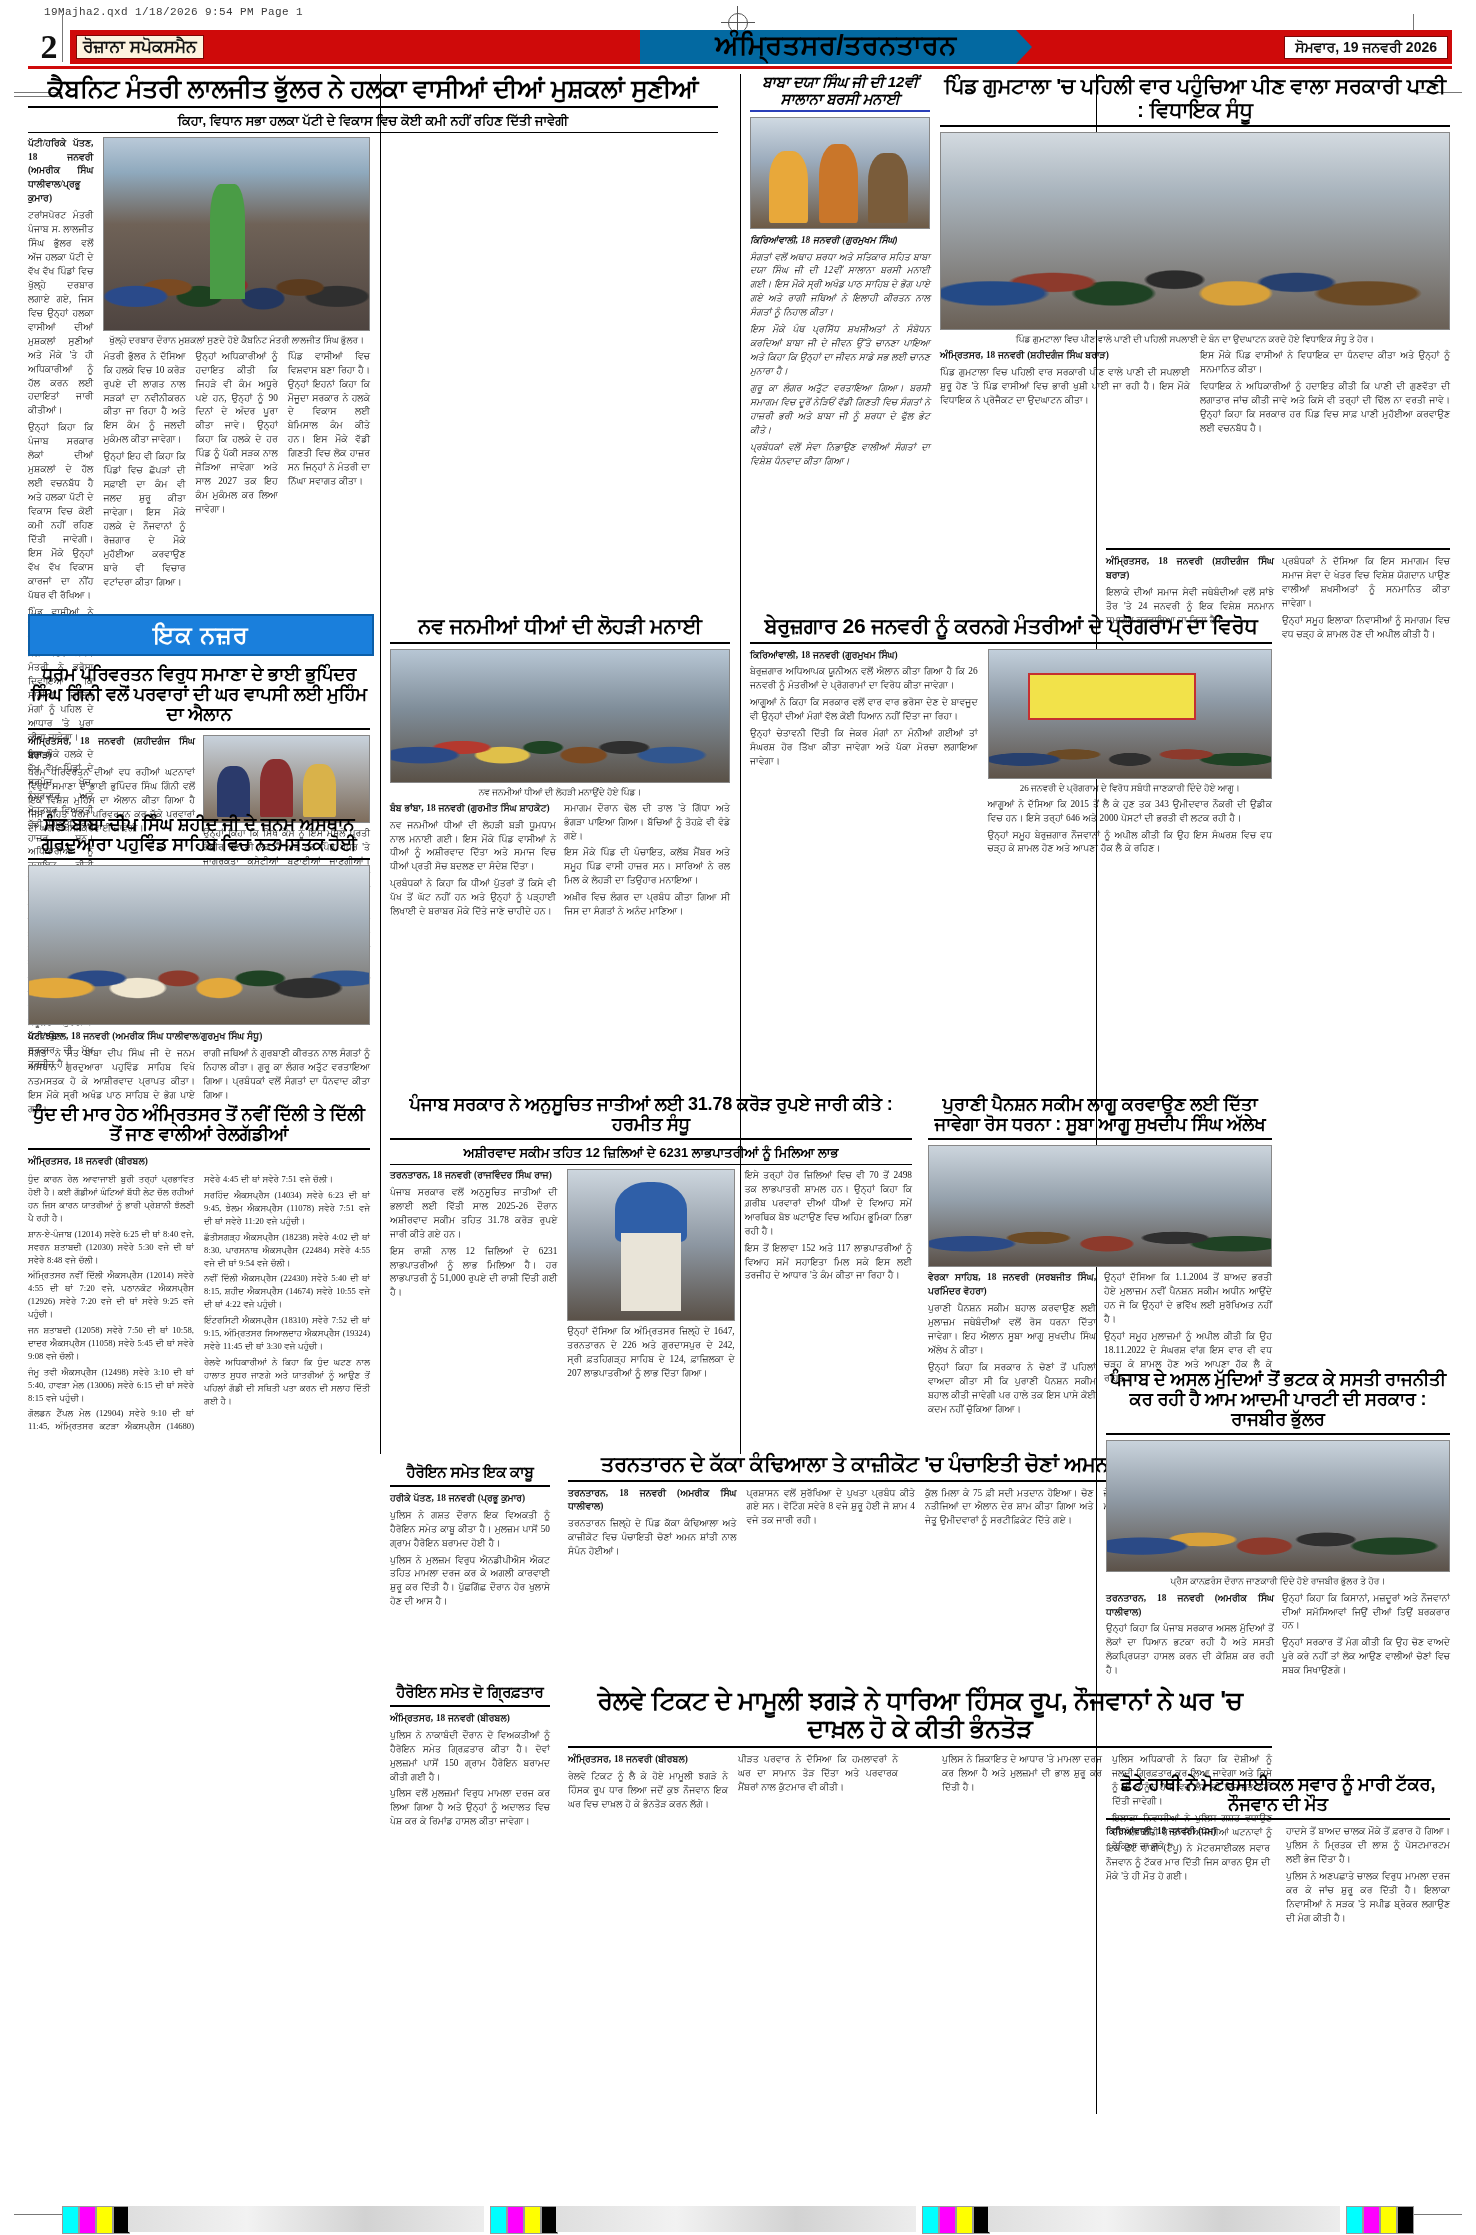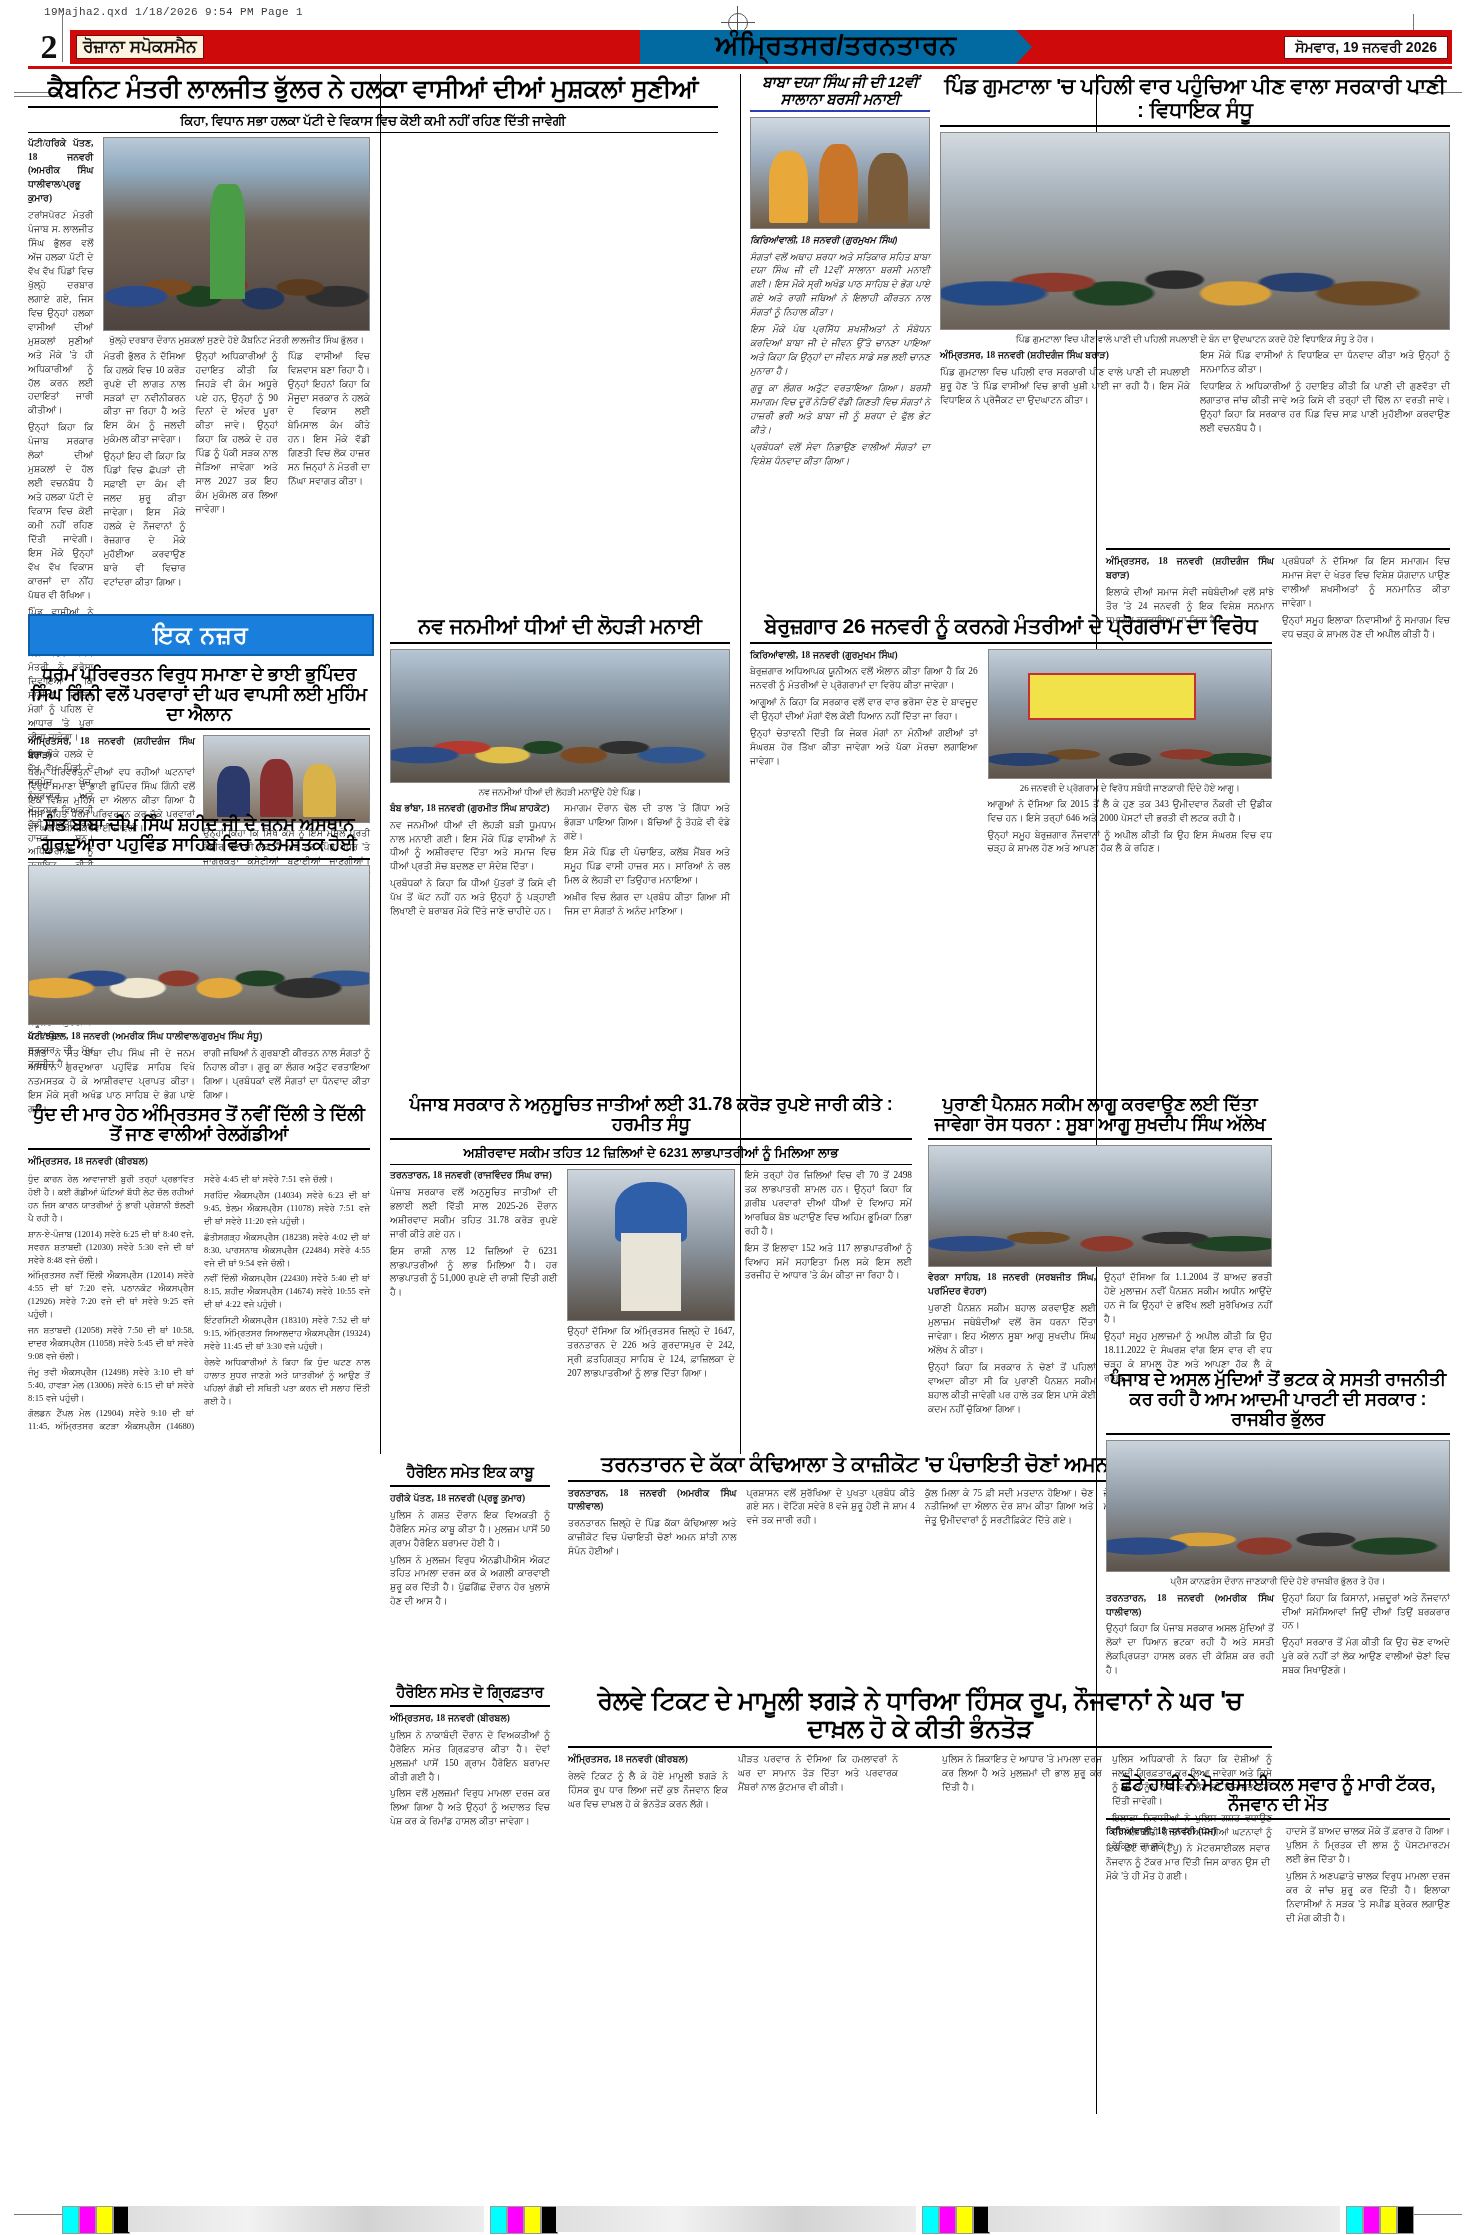--- a/index.html
+++ b/index.html
@@ -96,21 +96,21 @@
 
   <div class="content">
 
     <div class="vrule" style="left:352px;top:0;height:1380px;"></div>
     <div class="vrule" style="left:712px;top:0;height:1380px;"></div>
     <div class="vrule" style="left:1068px;top:0;height:2040px;"></div>
 
     <div class="col" style="left:0;width:342px;">
       <div class="hl hl-xl" style="width:690px;">ਕੈਬਨਿਟ ਮੰਤਰੀ ਲਾਲਜੀਤ ਭੁੱਲਰ ਨੇ ਹਲਕਾ ਵਾਸੀਆਂ ਦੀਆਂ ਮੁਸ਼ਕਲਾਂ ਸੁਣੀਆਂ</div>
       <div class="rule-blk" style="width:690px;"></div>
-      <div class="subhl" style="width:690px;font-family:Liberation Serif, serif;">ਕਿਹਾ, ਵਿਧਾਨ ਸਭਾ ਹਲਕਾ ਪੱਟੀ ਦੇ ਵਿਕਾਸ ਵਿਚ ਕੋਈ ਕਮੀ ਨਹੀਂ ਰਹਿਣ ਦਿੱਤੀ ਜਾਵੇਗੀ</div>
+      <div class="subhl" style="width:690px;">ਕਿਹਾ, ਵਿਧਾਨ ਸਭਾ ਹਲਕਾ ਪੱਟੀ ਦੇ ਵਿਕਾਸ ਵਿਚ ਕੋਈ ਕਮੀ ਨਹੀਂ ਰਹਿਣ ਦਿੱਤੀ ਜਾਵੇਗੀ</div>
       <div class="rule-thin" style="width:690px;"></div>
 
       <div style="display:flex;gap:10px;margin-top:4px;">
         <div style="width:134px;">
           <div class="body-txt lead">ਪੱਟੀ/ਹਰਿਕੇ ਪੱਤਣ, 18 ਜਨਵਰੀ (ਅਮਰੀਕ ਸਿੰਘ ਧਾਲੀਵਾਲ/ਪ੍ਰਭੂ ਕੁਮਾਰ)</div>
           <div class="body-txt" style="margin-top:3px;">ਟਰਾਂਸਪੋਰਟ ਮੰਤਰੀ ਪੰਜਾਬ ਸ. ਲਾਲਜੀਤ ਸਿੰਘ ਭੁੱਲਰ ਵਲੋਂ ਅੱਜ ਹਲਕਾ ਪੱਟੀ ਦੇ ਵੱਖ ਵੱਖ ਪਿੰਡਾਂ ਵਿਚ ਖੁੱਲ੍ਹੇ ਦਰਬਾਰ ਲਗਾਏ ਗਏ, ਜਿਸ ਵਿਚ ਉਨ੍ਹਾਂ ਹਲਕਾ ਵਾਸੀਆਂ ਦੀਆਂ ਮੁਸ਼ਕਲਾਂ ਸੁਣੀਆਂ ਅਤੇ ਮੌਕੇ 'ਤੇ ਹੀ ਅਧਿਕਾਰੀਆਂ ਨੂੰ ਹੱਲ ਕਰਨ ਲਈ ਹਦਾਇਤਾਂ ਜਾਰੀ ਕੀਤੀਆਂ।</div>
           <div class="body-txt" style="margin-top:3px;">ਉਨ੍ਹਾਂ ਕਿਹਾ ਕਿ ਪੰਜਾਬ ਸਰਕਾਰ ਲੋਕਾਂ ਦੀਆਂ ਮੁਸ਼ਕਲਾਂ ਦੇ ਹੱਲ ਲਈ ਵਚਨਬੱਧ ਹੈ ਅਤੇ ਹਲਕਾ ਪੱਟੀ ਦੇ ਵਿਕਾਸ ਵਿਚ ਕੋਈ ਕਮੀ ਨਹੀਂ ਰਹਿਣ ਦਿੱਤੀ ਜਾਵੇਗੀ। ਇਸ ਮੌਕੇ ਉਨ੍ਹਾਂ ਵੱਖ ਵੱਖ ਵਿਕਾਸ ਕਾਰਜਾਂ ਦਾ ਨੀਂਹ ਪੱਥਰ ਵੀ ਰੱਖਿਆ।</div>
           <div class="body-txt" style="margin-top:3px;">ਪਿੰਡ ਵਾਸੀਆਂ ਨੇ ਮੰਤਰੀ ਨੂੰ ਆਪਣੀਆਂ ਮੰਗਾਂ ਦੇ ਮੰਗ ਪੱਤਰ ਸੌਂਪੇ। ਮੰਤਰੀ ਨੇ ਭਰੋਸਾ ਦਿਵਾਇਆ ਕਿ ਸਾਰੀਆਂ ਜਾਇਜ਼ ਮੰਗਾਂ ਨੂੰ ਪਹਿਲ ਦੇ ਆਧਾਰ 'ਤੇ ਪੂਰਾ ਕੀਤਾ ਜਾਵੇਗਾ।</div>
           <div class="body-txt" style="margin-top:3px;">ਇਸ ਮੌਕੇ ਹਲਕੇ ਦੇ ਵੱਖ ਵੱਖ ਪਿੰਡਾਂ ਦੇ ਸਰਪੰਚ, ਪੰਚ, ਨੰਬਰਦਾਰ ਅਤੇ ਮੋਹਤਬਰ ਵਿਅਕਤੀ ਵੱਡੀ ਗਿਣਤੀ ਵਿਚ ਹਾਜ਼ਰ ਸਨ। ਅਧਿਕਾਰੀਆਂ ਨੂੰ ਹਦਾਇਤ ਕੀਤੀ ਗਈ ਕਿ ਲੋਕਾਂ ਦੇ ਕੰਮ ਸਮਾਂਬੱਧ ਢੰਗ ਨਾਲ ਨੇਪਰੇ ਚਾੜ੍ਹੇ ਜਾਣ।</div>
           <div class="body-txt" style="margin-top:3px;">ਉਨ੍ਹਾਂ ਕਿਹਾ ਕਿ ਪਿੰਡਾਂ ਵਿਚ ਸਾਫ਼ ਸੁਥਰਾ ਪਾਣੀ, ਸੜਕਾਂ, ਗਲੀਆਂ ਨਾਲੀਆਂ, ਸਿਹਤ ਅਤੇ ਸਿੱਖਿਆ ਸਹੂਲਤਾਂ ਮੁਹੱਈਆ ਕਰਵਾਉਣਾ ਸਰਕਾਰ ਦੀ ਮੁੱਖ ਤਰਜੀਹ ਹੈ।</div>

